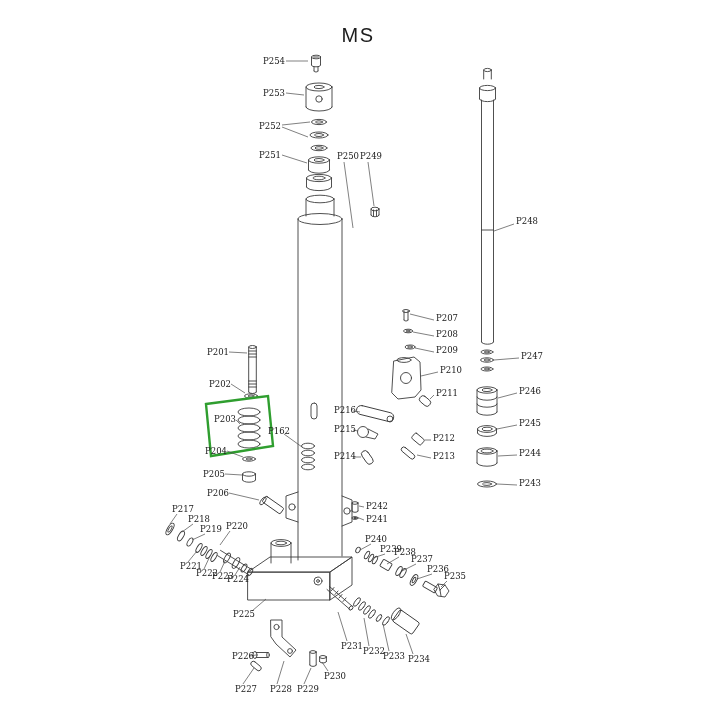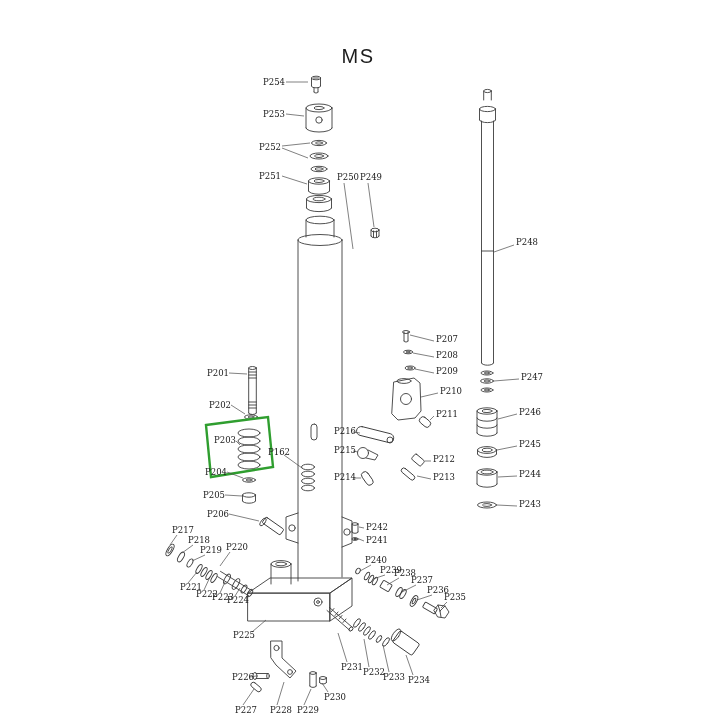--- a/index.html
+++ b/index.html
@@ -1,16 +1,16 @@
 <!DOCTYPE html>
 <html><head>
 <meta charset="utf-8">
 <style>
   html,body{margin:0;padding:0;background:#ffffff;width:720px;height:720px;overflow:hidden;}
-  #stage{position:relative;width:720px;height:692px;background:#fff;margin-top:21px;}
+  #stage{position:relative;width:720px;height:692px;background:#fff;}
   svg{display:block;}
   #diagram-title{font:20px "Liberation Sans",sans-serif;fill:#1c1c1c;text-anchor:middle;letter-spacing:1.5px;}
   .shapes{stroke:#3c3c3c;stroke-width:0.9;fill:none;stroke-linecap:round;stroke-linejoin:round;}
   #labels-layer text{font:8.5px "DejaVu Serif",serif;fill:#181818;dominant-baseline:middle;}
   #labels-layer line{stroke:#4a4a4a;stroke-width:0.7;}
   .hl{fill:none;stroke-width:2.4;}
 </style>
 </head>
 <body>
 

